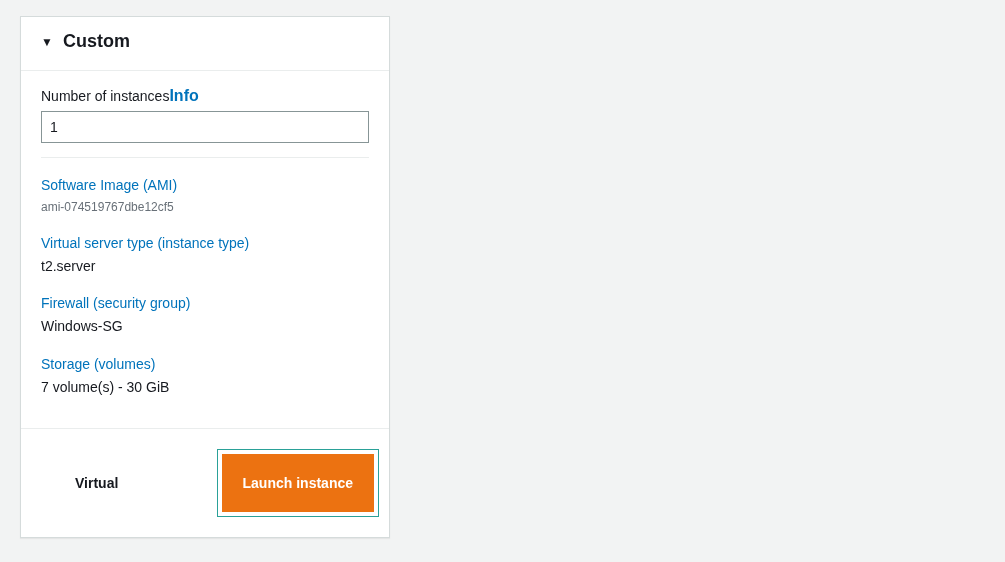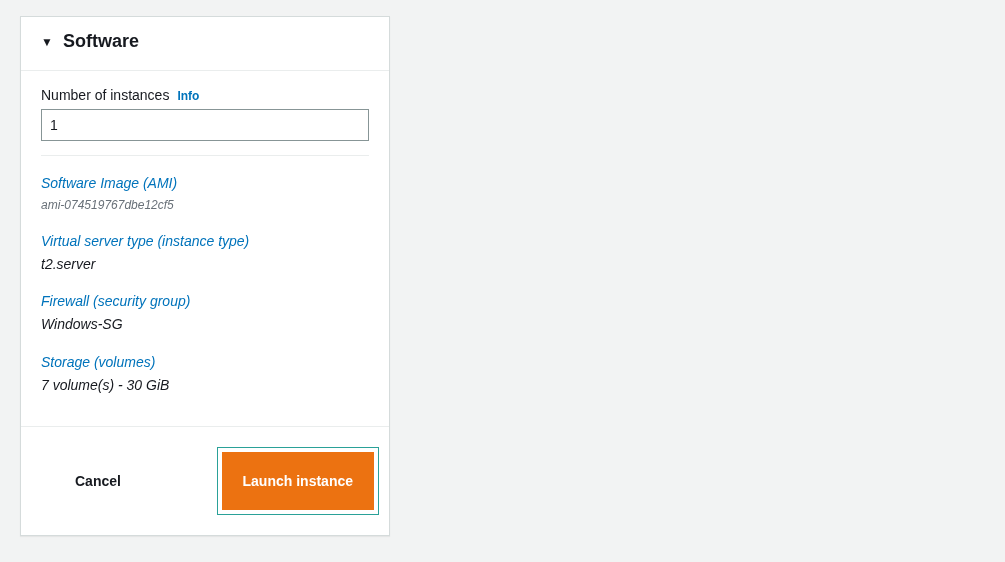--- a/index.html
+++ b/index.html
@@ -35,50 +35,49 @@
       font-size: 18px;
       font-weight: 700;
       color: #16191f;
     }
     .panel-body {
       padding: 16px 20px 24px 20px;
     }
     .field-label-row {
       display: flex;
       align-items: baseline;
-      gap: 8px;
+      gap: 0;
       margin-bottom: 6px;
     }
     .field-label {
       font-size: 14px;
       color: #16191f;
     }
     .info-link {
       color: #0073bb;
-      font-size: 12px;
+      font-size: 16px;
       font-weight: 700;
       cursor: pointer;
     }
     .num-input {
       width: 100%;
       height: 32px;
       border: 1px solid #879596;
       padding: 4px 8px;
       font-size: 14px;
       color: #16191f;
       background: #fff;
     }
     .divider {
       border: none;
       border-top: 1px solid #eaeded;
       margin: 14px 0 18px 0;
     }
     .section {
       margin-bottom: 18px;
-      font-style: italic;
     }
     .section-link {
       color: #0073bb;
       font-size: 14px;
       text-decoration: none;
       display: inline-block;
       margin-bottom: 6px;
       cursor: pointer;
     }
     .section-line {
@@ -121,21 +120,21 @@
       padding: 20px 20px;
       cursor: pointer;
     }
   </style>
 </head>
 <body>
 
 <div class="summary-panel">
   <div class="panel-header">
     <span class="caret">▼</span>
-    <h2>Software</h2>
+    <h2>Custom</h2>
   </div>
 
   <div class="panel-body">
     <div class="field-label-row">
       <span class="field-label">Number of instances</span>
       <span class="info-link">Info</span>
     </div>
     <input class="num-input" type="text" value="1" style="">
 
     <hr class="divider">
@@ -155,18 +154,18 @@
       <div class="section-line">Windows-SG</div>
     </div>
 
     <div class="section" style="margin-bottom:6px;">
       <a class="section-link">Storage (volumes)</a>
       <div class="section-line">7 volume(s) - 30 GiB</div>
     </div>
   </div>
 
   <div class="panel-footer">
-    <button class="cancel-btn">Cancel</button>
+    <button class="cancel-btn">Virtual</button>
     <div class="launch-wrap">
       <button class="launch-btn">Launch instance</button>
     </div>
   </div>
 </div>
 
 </body></html>

